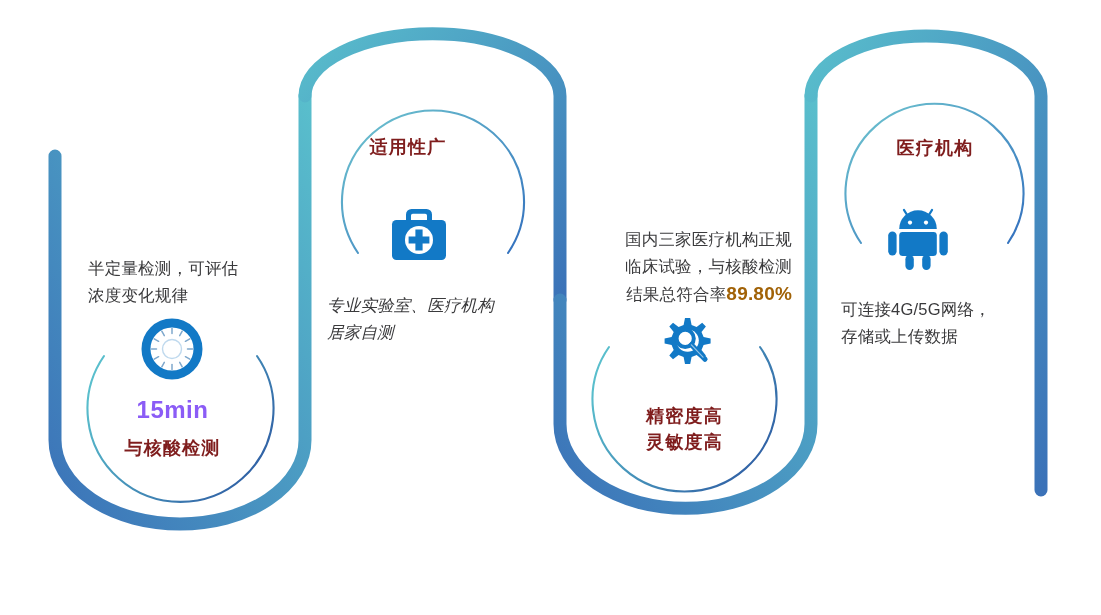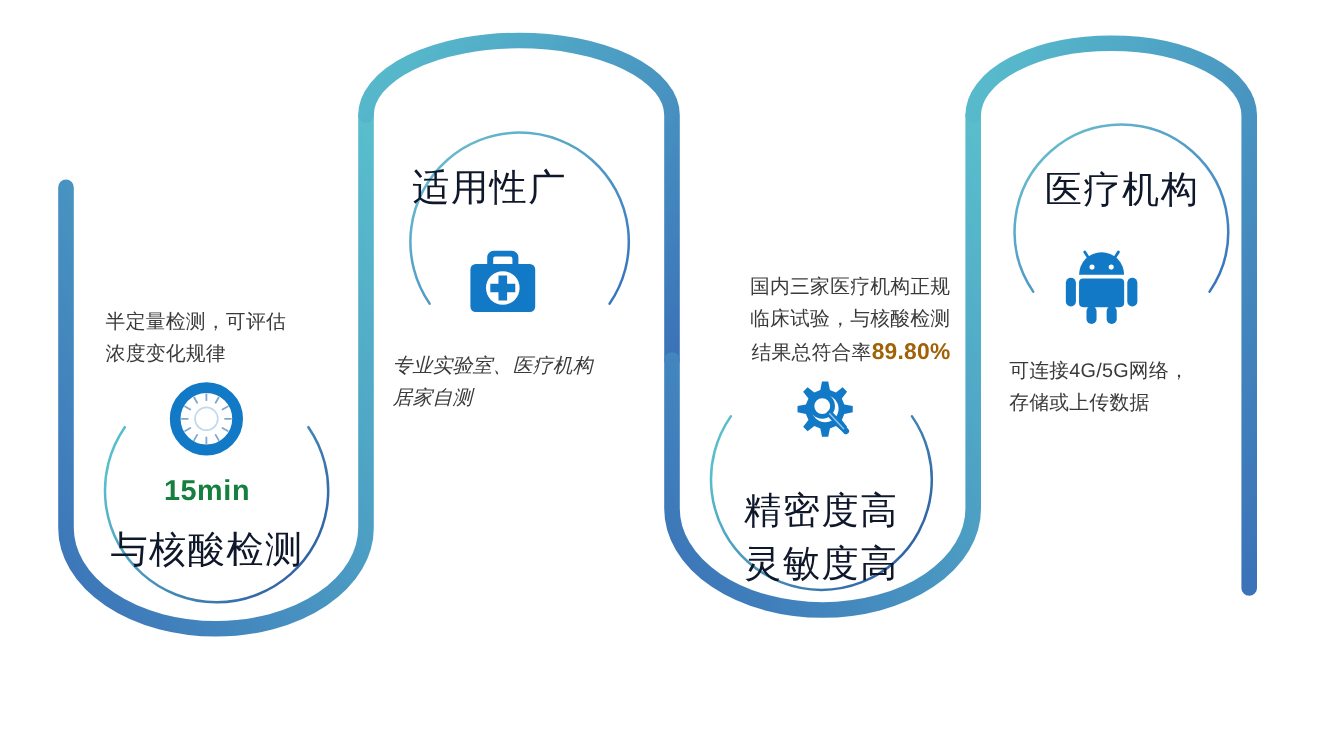--- a/index.html
+++ b/index.html
@@ -3,23 +3,23 @@
 <meta charset="utf-8">
 <style>
   html,body{margin:0;padding:0;background:#ffffff;}
   body{width:1101px;height:615px;position:relative;overflow:hidden;
        font-family:"Liberation Sans","DejaVu Sans",sans-serif;}
   #stage{position:absolute;left:0;top:0;width:1101px;height:615px;}
   .ribbon-layer{position:absolute;left:0;top:0;width:1101px;height:615px;}
   .seg{position:absolute;}
   .body-text{position:absolute;color:#3a3a3c;font-size:16.5px;line-height:1.62;
              white-space:pre-line;letter-spacing:.2px;}
-  .heading{position:absolute;color:#0f172a;font-size:31px;font-weight:normal;
+  .heading{position:absolute;color:#7f1d1d;font-size:18px;font-weight:bold;
            letter-spacing:1.2px;white-space:pre-line;line-height:1.42;text-align:center;}
-  .redline{position:absolute;color:#15803d;font-size:24px;font-weight:bold;letter-spacing:.5px;}
+  .redline{position:absolute;color:#8b5cf6;font-size:24px;font-weight:bold;letter-spacing:.5px;}
   .icon{position:absolute;}
   .pct{font-weight:bold;color:#a16207;font-size:19px;}
 </style>
 </head>
 <body>
 
 <div id="stage">
 
   <svg class="ribbon-layer" viewBox="0 0 1101 615" width="1101" height="615">
     <defs>

